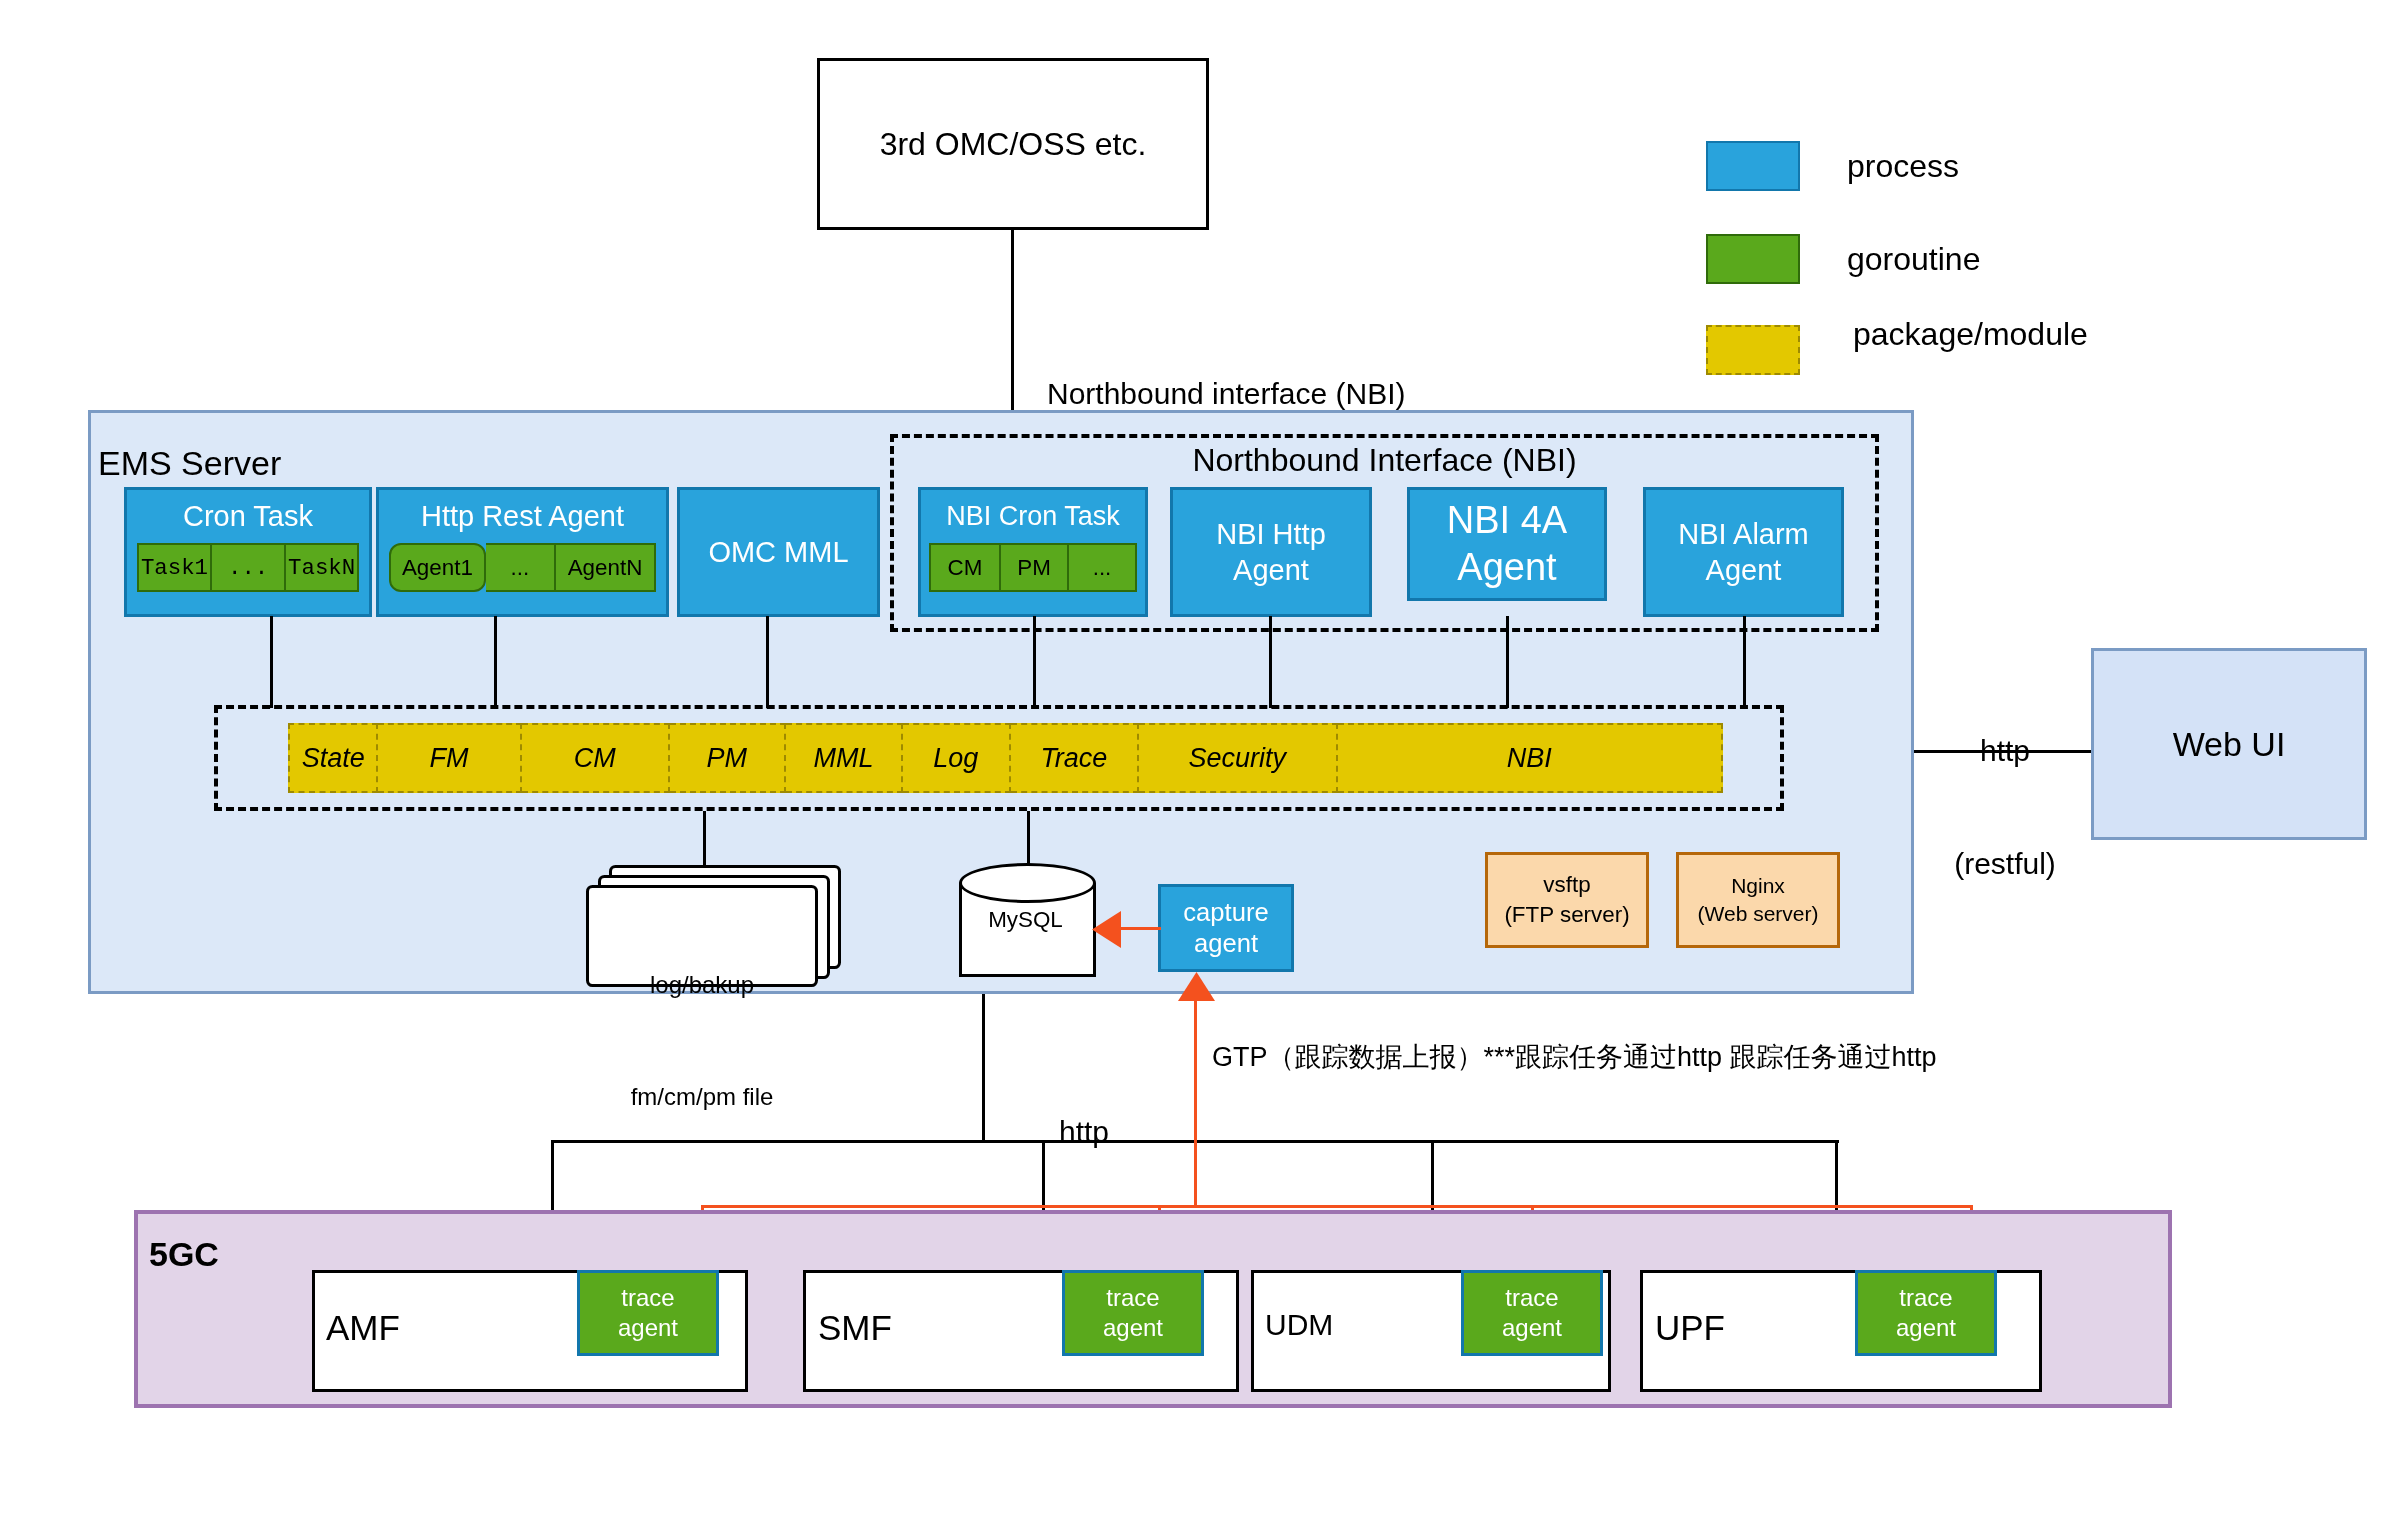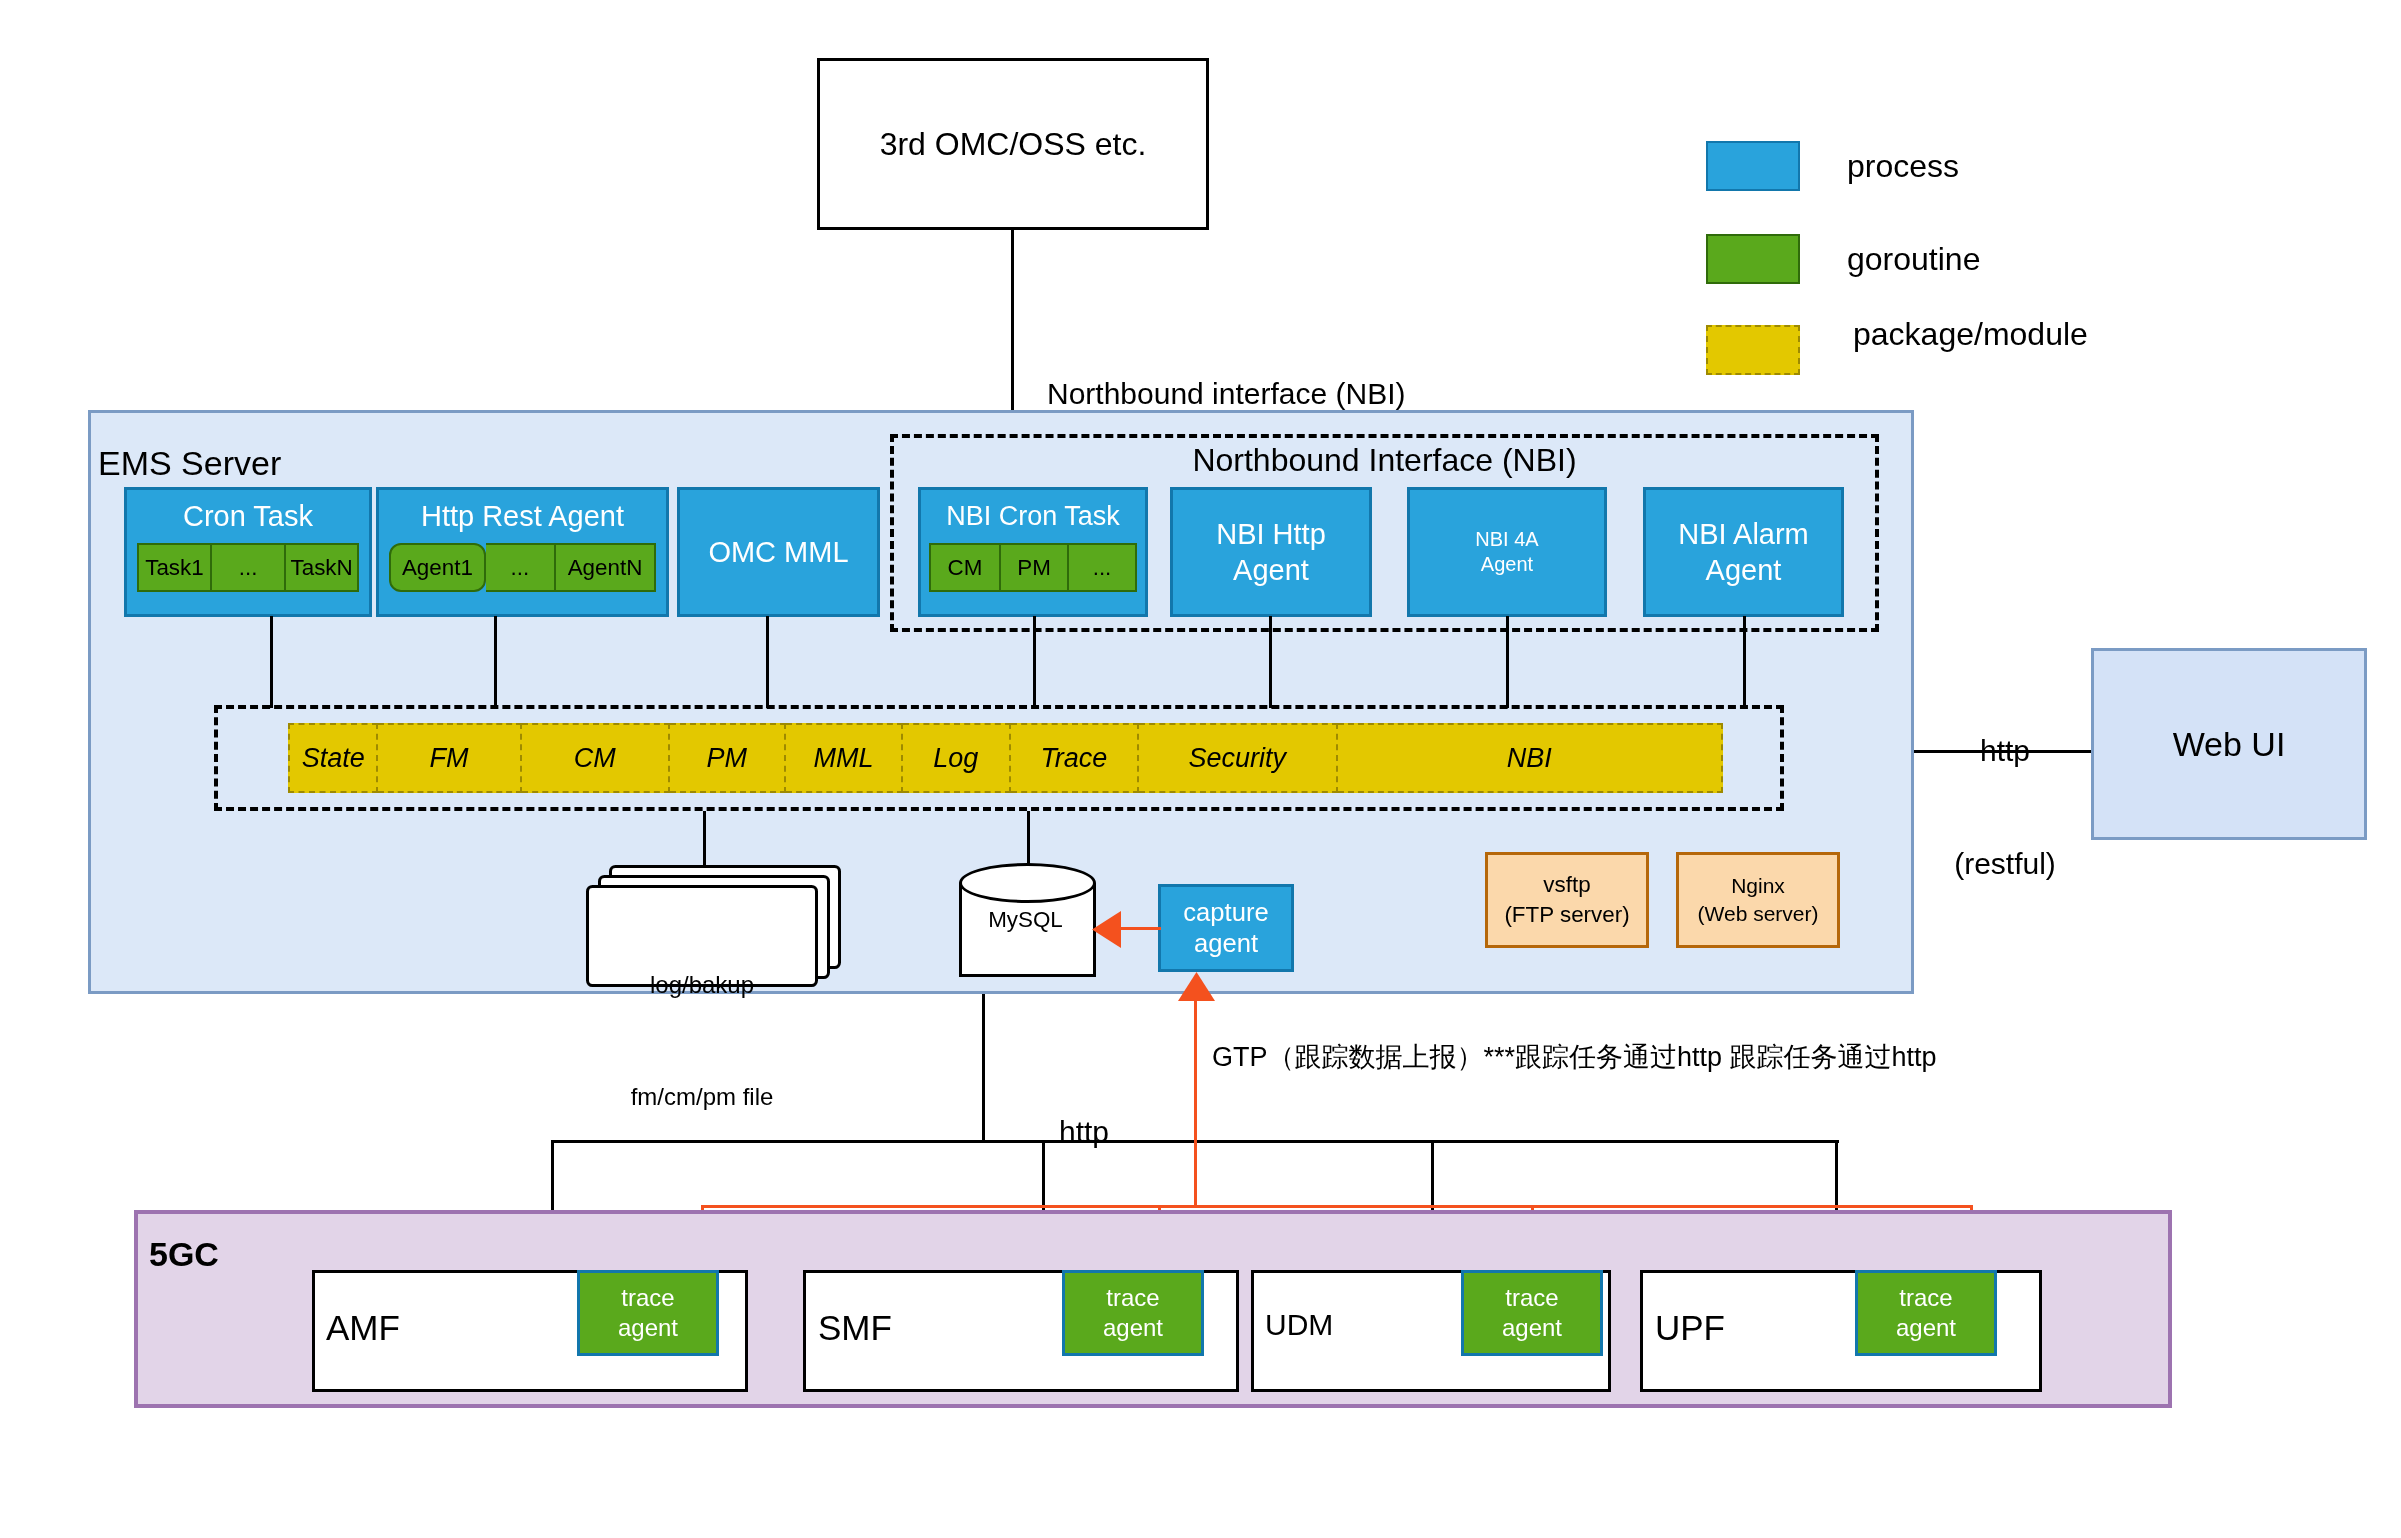--- a/index.html
+++ b/index.html
@@ -65,21 +65,21 @@
 
   <div class="abs panel-ems" style="left:88px;top:410px;width:1826px;height:584px;"></div>
 
   <div class="abs lbl" style="left:98px;top:444px;font-size:34px;">EMS Server</div>
 
   <div class="abs dashbox" style="left:890px;top:434px;width:989px;height:198px;"></div>
   <div class="abs lbl ctr" style="left:890px;top:441px;width:989px;height:38px;font-size:32px;">Northbound Interface (NBI)</div>
 
   <div class="abs proc" style="left:117px;top:487px;width:248px;height:130px;margin-left:7px;">
     <div class="ctr" style="height:53px;font-size:29px;">Cron Task</div>
-    <div style="display:flex;margin:0 9.6px;">
+    <div style="display:flex;margin:0 9.6px;font-family:Liberation Mono, monospace;">
       <div class="gor ctr" style="width:33.4%;height:45px;font-size:22.4px;">Task1</div>
       <div class="gor ctr" style="width:33.3%;height:45px;font-size:22.4px;border-left:none;">...</div>
       <div class="gor ctr" style="width:33.3%;height:45px;font-size:22.4px;border-left:none;">TaskN</div>
     </div>
   </div>
 
   <div class="abs proc" style="left:376px;top:487px;width:293px;height:130px;">
     <div class="ctr" style="height:53px;font-size:29px;">Http Rest Agent</div>
     <div style="display:flex;margin:0 9.6px;">
       <div class="gor ctr" style="width:36%;height:45px;font-size:22.4px;border-radius:12px;">Agent1</div>
@@ -99,21 +99,21 @@
       <div class="gor ctr" style="width:33%;height:45px;font-size:22.4px;border-left:none;">PM</div>
       <div class="gor ctr" style="width:33%;height:45px;font-size:22.4px;border-left:none;">...</div>
     </div>
   </div>
 
   <div class="abs proc ctr" style="left:1170px;top:487px;width:202px;height:130px;font-size:29px;white-space:pre-line;line-height:1.25;">
     <span>NBI Http
 Agent</span>
   </div>
 
-  <div class="abs proc ctr" style="left:1407px;top:487px;width:200px;height:130px;font-size:20px;white-space:pre-line;line-height:1.25;">
+  <div class="abs proc ctr" style="left:1407px;top:487px;width:200px;height:114px;font-size:38px;white-space:pre-line;line-height:1.25;">
     <span>NBI 4A
 Agent</span>
   </div>
 
   <div class="abs proc ctr" style="left:1643px;top:487px;width:201px;height:130px;font-size:29px;white-space:pre-line;line-height:1.25;">
     <span>NBI Alarm
 Agent</span>
   </div>
 
   <div class="abs ln-v" style="left:270px;top:616px;height:92px;"></div>

